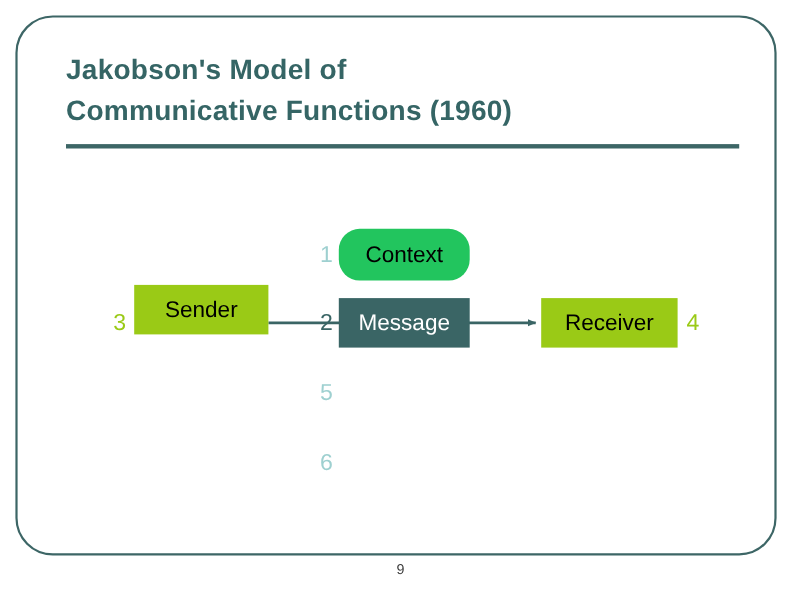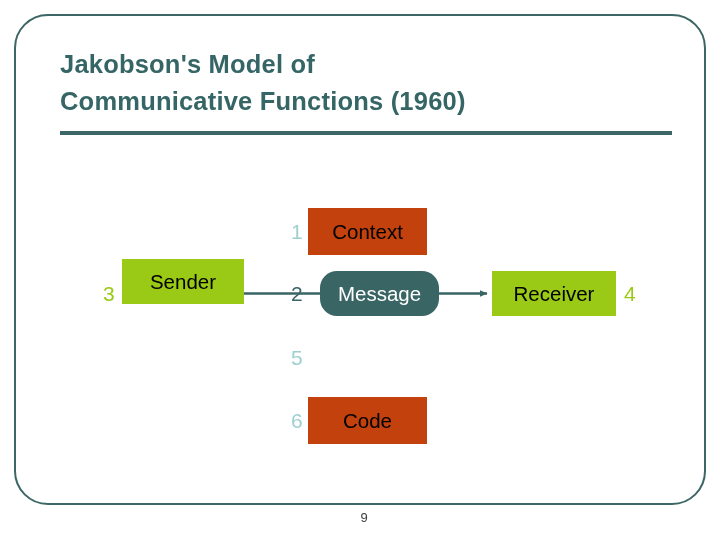--- a/index.html
+++ b/index.html
@@ -70,26 +70,26 @@
   .node-box {
     position: absolute;
     box-sizing: border-box;
     display: flex;
     align-items: center;
     justify-content: center;
     font-size: 20.5px;
     color: #000000;
     z-index: 3;
   }
-  .node-box.light  { background: #c2410c; }
+  .node-box.light  { background: #22c55e; border-radius: 19px; }
   .node-box.dark   { background: #3a6565; color: #ffffff; }
   .node-box.green  { background: #9aca16; }
 
   #box-context  { left: 308px; top: 208px; width: 119px; height: 47px; }
-  #box-message  { left: 320px; top: 271px; width: 119px; height: 45px; border-radius: 17px; }
+  #box-message  { left: 308px; top: 271px; width: 119px; height: 45px; }
   #box-channel  { left: 308px; top: 334px; width: 119px; height: 47px; }
   #box-code     { left: 308px; top: 397px; width: 119px; height: 47px; }
   #box-sender   { left: 122px; top: 259px; width: 122px; height: 45px; }
   #box-receiver { left: 492px; top: 271px; width: 124px; height: 45px; }
 
   
   #connector {
     position: absolute;
     left: 0;
     top: 0;
@@ -156,21 +156,20 @@
 
     <div class="marker center teal-light" id="marker-1">1</div>
     <div class="marker center teal-dark" id="marker-2">2</div>
     <div class="marker center teal-light" id="marker-5">5</div>
     <div class="marker center teal-light" id="marker-6">6</div>
     <div class="marker side green" id="marker-3">3</div>
     <div class="marker side green" id="marker-4">4</div>
 
     <div class="node-box light" id="box-context">Context</div>
     <div class="node-box dark" id="box-message">Message</div>
-    <div class="node-box light" id="box-code">Code</div>
     <div class="node-box green" id="box-sender">Sender</div>
     <div class="node-box green" id="box-receiver">Receiver</div>
 
   </div>
 
   <div id="page-number">9</div>
 
 </div>
 
 </body></html>

